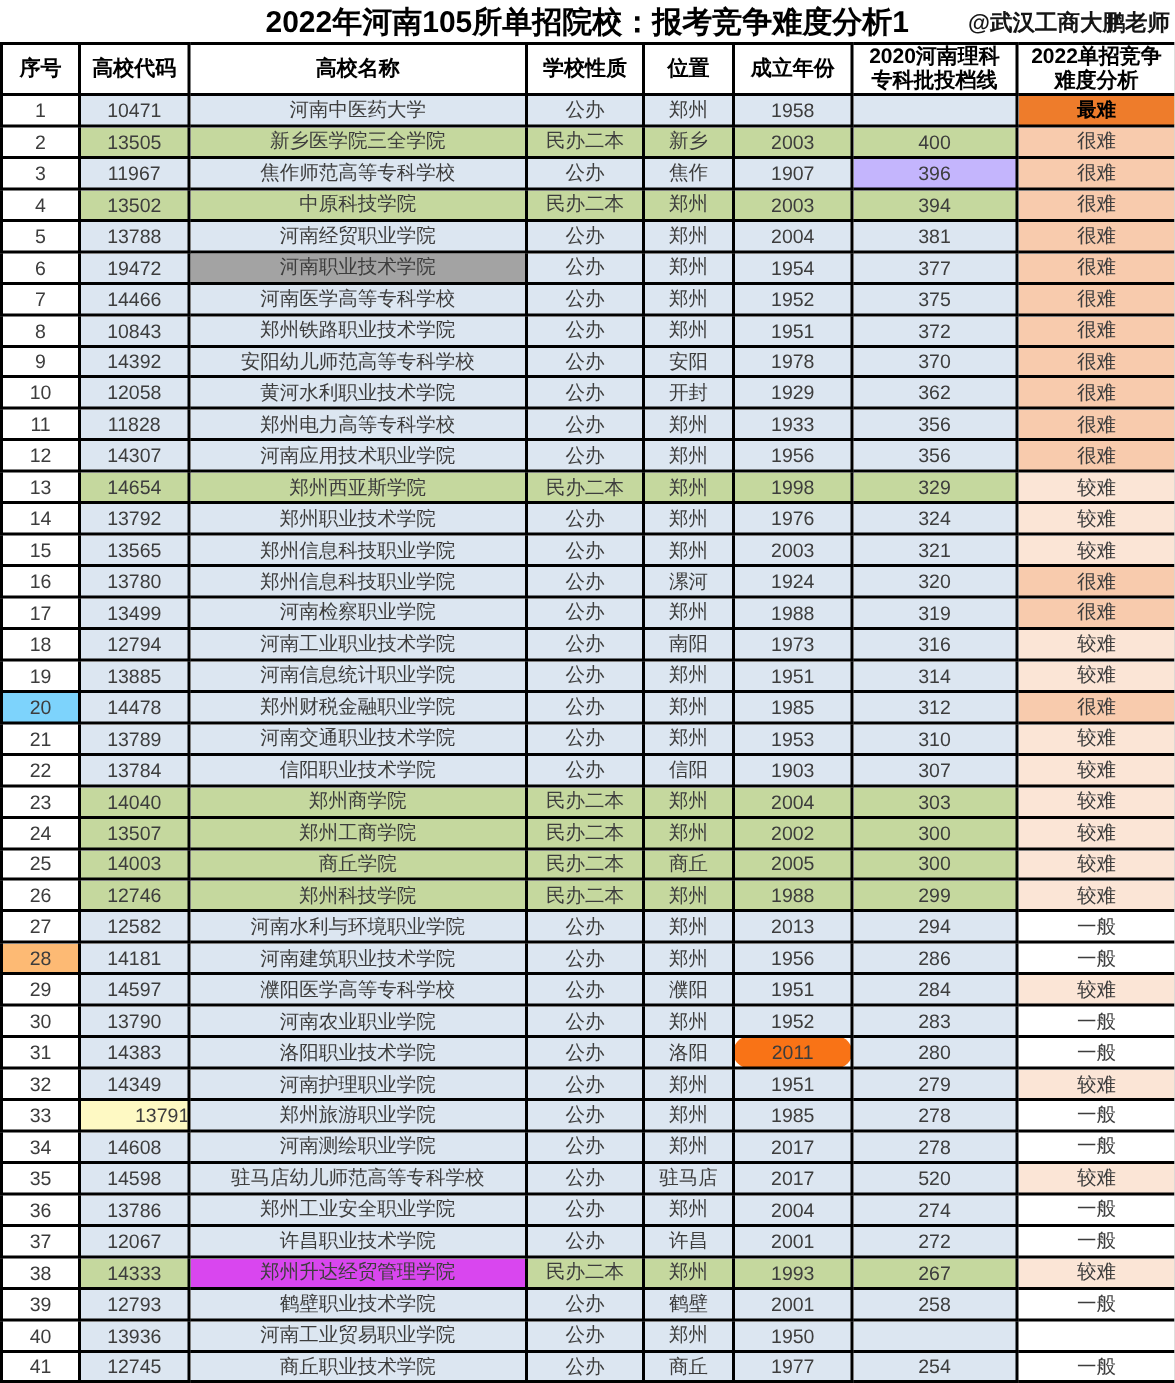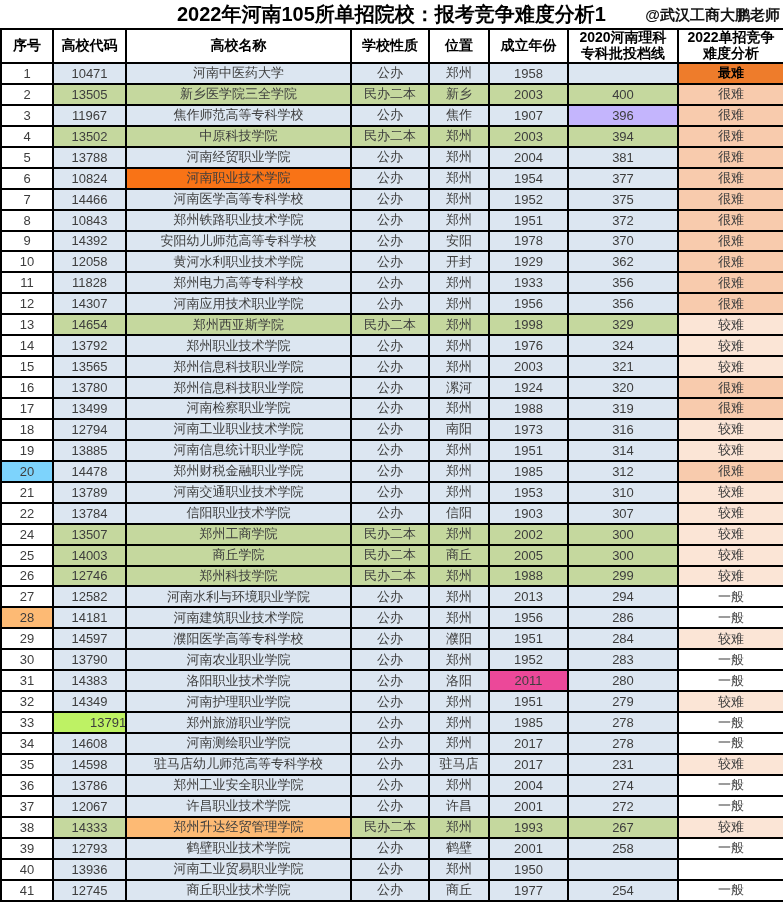--- a/index.html
+++ b/index.html
@@ -109,22 +109,22 @@
     <td class="c-code" style="background: rgb(220, 230, 241);">13788</td>
     <td class="c-name" style="background: rgb(220, 230, 241);">河南经贸职业学院</td>
     <td class="c-type" style="background: rgb(220, 230, 241);">公办</td>
     <td class="c-city" style="background: rgb(220, 230, 241);">郑州</td>
     <td class="c-year" style="background: rgb(220, 230, 241);">2004</td>
     <td class="c-score" style="background: rgb(220, 230, 241);">381</td>
     <td class="c-diff" style="background: rgb(248, 203, 173);">很难</td>
   </tr>
         <tr>
     <td class="c-no" style="background: rgb(255, 255, 255);">6</td>
-    <td class="c-code" style="background: rgb(220, 230, 241);">10824</td>
-    <td class="c-name" style="background: #f97316;">河南职业技术学院</td>
+    <td class="c-code" style="background: rgb(220, 230, 241);">19472</td>
+    <td class="c-name" style="background: #a3a3a3;">河南职业技术学院</td>
     <td class="c-type" style="background: rgb(220, 230, 241);">公办</td>
     <td class="c-city" style="background: rgb(220, 230, 241);">郑州</td>
     <td class="c-year" style="background: rgb(220, 230, 241);">1954</td>
     <td class="c-score" style="background: rgb(220, 230, 241);">377</td>
     <td class="c-diff" style="background: rgb(248, 203, 173);">很难</td>
   </tr>
         <tr>
     <td class="c-no" style="background: rgb(255, 255, 255);">7</td>
     <td class="c-code" style="background: rgb(220, 230, 241);">14466</td>
     <td class="c-name" style="background: rgb(220, 230, 241);">河南医学高等专科学校</td>
@@ -278,20 +278,30 @@
     <td class="c-no" style="background: rgb(255, 255, 255);">22</td>
     <td class="c-code" style="background: rgb(220, 230, 241);">13784</td>
     <td class="c-name" style="background: rgb(220, 230, 241);">信阳职业技术学院</td>
     <td class="c-type" style="background: rgb(220, 230, 241);">公办</td>
     <td class="c-city" style="background: rgb(220, 230, 241);">信阳</td>
     <td class="c-year" style="background: rgb(220, 230, 241);">1903</td>
     <td class="c-score" style="background: rgb(220, 230, 241);">307</td>
     <td class="c-diff" style="background: rgb(251, 229, 214);">较难</td>
   </tr>
         <tr>
+    <td class="c-no" style="background: rgb(255, 255, 255);">23</td>
+    <td class="c-code" style="background: rgb(197, 216, 158);">14040</td>
+    <td class="c-name" style="background: rgb(197, 216, 158);">郑州商学院</td>
+    <td class="c-type" style="background: rgb(197, 216, 158);">民办二本</td>
+    <td class="c-city" style="background: rgb(197, 216, 158);">郑州</td>
+    <td class="c-year" style="background: rgb(197, 216, 158);">2004</td>
+    <td class="c-score" style="background: rgb(197, 216, 158);">303</td>
+    <td class="c-diff" style="background: rgb(251, 229, 214);">较难</td>
+  </tr>
+        <tr>
     <td class="c-no" style="background: rgb(255, 255, 255);">24</td>
     <td class="c-code" style="background: rgb(197, 216, 158);">13507</td>
     <td class="c-name" style="background: rgb(197, 216, 158);">郑州工商学院</td>
     <td class="c-type" style="background: rgb(197, 216, 158);">民办二本</td>
     <td class="c-city" style="background: rgb(197, 216, 158);">郑州</td>
     <td class="c-year" style="background: rgb(197, 216, 158);">2002</td>
     <td class="c-score" style="background: rgb(197, 216, 158);">300</td>
     <td class="c-diff" style="background: rgb(251, 229, 214);">较难</td>
   </tr>
         <tr>
@@ -353,37 +363,37 @@
     <td class="c-year" style="background: rgb(220, 230, 241);">1952</td>
     <td class="c-score" style="background: rgb(220, 230, 241);">283</td>
     <td class="c-diff" style="background: rgb(255, 255, 255);">一般</td>
   </tr>
         <tr>
     <td class="c-no" style="background: rgb(255, 255, 255);">31</td>
     <td class="c-code" style="background: rgb(220, 230, 241);">14383</td>
     <td class="c-name" style="background: rgb(220, 230, 241);">洛阳职业技术学院</td>
     <td class="c-type" style="background: rgb(220, 230, 241);">公办</td>
     <td class="c-city" style="background: rgb(220, 230, 241);">洛阳</td>
-    <td class="c-year" style="background: #ec4899;">2011</td>
+    <td class="c-year" style="background: #f97316; border-radius: 10px;">2011</td>
     <td class="c-score" style="background: rgb(220, 230, 241);">280</td>
     <td class="c-diff" style="background: rgb(255, 255, 255);">一般</td>
   </tr>
         <tr>
     <td class="c-no" style="background: rgb(255, 255, 255);">32</td>
     <td class="c-code" style="background: rgb(220, 230, 241);">14349</td>
     <td class="c-name" style="background: rgb(220, 230, 241);">河南护理职业学院</td>
     <td class="c-type" style="background: rgb(220, 230, 241);">公办</td>
     <td class="c-city" style="background: rgb(220, 230, 241);">郑州</td>
     <td class="c-year" style="background: rgb(220, 230, 241);">1951</td>
     <td class="c-score" style="background: rgb(220, 230, 241);">279</td>
     <td class="c-diff" style="background: rgb(251, 229, 214);">较难</td>
   </tr>
         <tr>
     <td class="c-no" style="background: rgb(255, 255, 255);">33</td>
-    <td class="c-code" style="background: #bef264; padding-left: 36px;">13791</td>
+    <td class="c-code" style="background: #fef9c3; padding-left: 36px;">13791</td>
     <td class="c-name" style="background: rgb(220, 230, 241);">郑州旅游职业学院</td>
     <td class="c-type" style="background: rgb(220, 230, 241);">公办</td>
     <td class="c-city" style="background: rgb(220, 230, 241);">郑州</td>
     <td class="c-year" style="background: rgb(220, 230, 241);">1985</td>
     <td class="c-score" style="background: rgb(220, 230, 241);">278</td>
     <td class="c-diff" style="background: rgb(255, 255, 255);">一般</td>
   </tr>
         <tr>
     <td class="c-no" style="background: rgb(255, 255, 255);">34</td>
     <td class="c-code" style="background: rgb(220, 230, 241);">14608</td>
@@ -394,21 +404,21 @@
     <td class="c-score" style="background: rgb(220, 230, 241);">278</td>
     <td class="c-diff" style="background: rgb(255, 255, 255);">一般</td>
   </tr>
         <tr>
     <td class="c-no" style="background: rgb(255, 255, 255);">35</td>
     <td class="c-code" style="background: rgb(220, 230, 241);">14598</td>
     <td class="c-name" style="background: rgb(220, 230, 241);">驻马店幼儿师范高等专科学校</td>
     <td class="c-type" style="background: rgb(220, 230, 241);">公办</td>
     <td class="c-city" style="background: rgb(220, 230, 241);">驻马店</td>
     <td class="c-year" style="background: rgb(220, 230, 241);">2017</td>
-    <td class="c-score" style="background: rgb(220, 230, 241);">231</td>
+    <td class="c-score" style="background: rgb(220, 230, 241);">520</td>
     <td class="c-diff" style="background: rgb(251, 229, 214);">较难</td>
   </tr>
         <tr>
     <td class="c-no" style="background: rgb(255, 255, 255);">36</td>
     <td class="c-code" style="background: rgb(220, 230, 241);">13786</td>
     <td class="c-name" style="background: rgb(220, 230, 241);">郑州工业安全职业学院</td>
     <td class="c-type" style="background: rgb(220, 230, 241);">公办</td>
     <td class="c-city" style="background: rgb(220, 230, 241);">郑州</td>
     <td class="c-year" style="background: rgb(220, 230, 241);">2004</td>
     <td class="c-score" style="background: rgb(220, 230, 241);">274</td>
@@ -420,21 +430,21 @@
     <td class="c-name" style="background: rgb(220, 230, 241);">许昌职业技术学院</td>
     <td class="c-type" style="background: rgb(220, 230, 241);">公办</td>
     <td class="c-city" style="background: rgb(220, 230, 241);">许昌</td>
     <td class="c-year" style="background: rgb(220, 230, 241);">2001</td>
     <td class="c-score" style="background: rgb(220, 230, 241);">272</td>
     <td class="c-diff" style="background: rgb(255, 255, 255);">一般</td>
   </tr>
         <tr>
     <td class="c-no" style="background: rgb(255, 255, 255);">38</td>
     <td class="c-code" style="background: rgb(197, 216, 158);">14333</td>
-    <td class="c-name" style="background: #fdba74;">郑州升达经贸管理学院</td>
+    <td class="c-name" style="background: #d946ef;">郑州升达经贸管理学院</td>
     <td class="c-type" style="background: rgb(197, 216, 158);">民办二本</td>
     <td class="c-city" style="background: rgb(197, 216, 158);">郑州</td>
     <td class="c-year" style="background: rgb(197, 216, 158);">1993</td>
     <td class="c-score" style="background: rgb(197, 216, 158);">267</td>
     <td class="c-diff" style="background: rgb(251, 229, 214);">较难</td>
   </tr>
         <tr>
     <td class="c-no" style="background: rgb(255, 255, 255);">39</td>
     <td class="c-code" style="background: rgb(220, 230, 241);">12793</td>
     <td class="c-name" style="background: rgb(220, 230, 241);">鹤壁职业技术学院</td>

